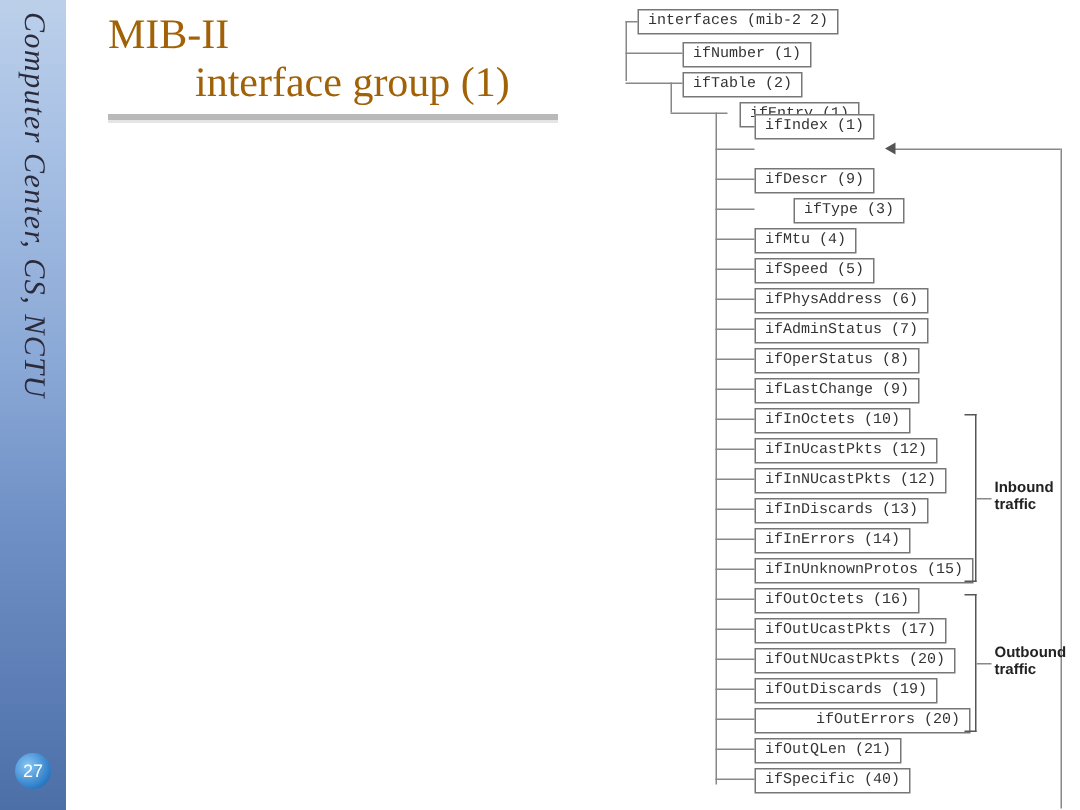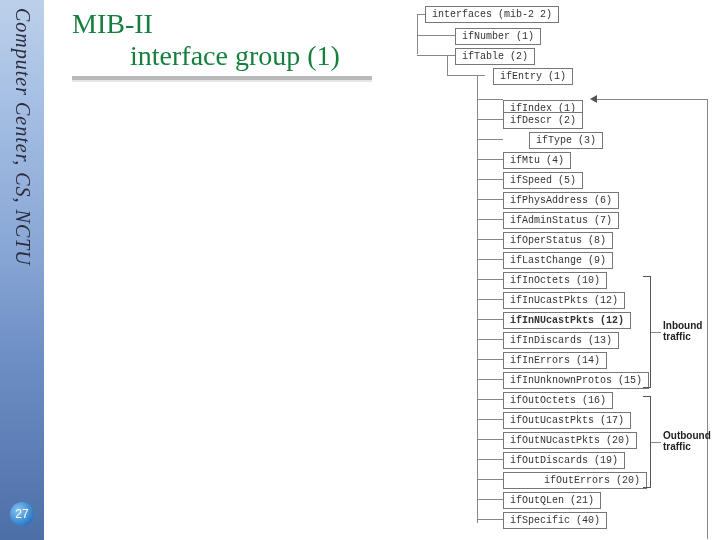--- a/index.html
+++ b/index.html
@@ -22,21 +22,21 @@
     position: absolute; bottom: 14px; left: 50%; transform: translateX(-50%);
     width: 24px; height: 24px; border-radius: 50%;
     background: radial-gradient(circle at 35% 35%, #88c6f5, #2b7bc6 70%, #1d5a95);
     color: #fff; font-size: 12px; display: flex; align-items: center; justify-content: center;
     font-family: Arial, sans-serif;
   }
 
   
   .title {
     position: absolute; left: 72px; top: 8px;
-    font-size: 28px; color: #15803d; font-family: "Times New Roman", serif;
+    font-size: 28px; color: #a16207; font-family: "Times New Roman", serif;
   }
   .title .l2 { padding-left: 58px; display: block; }
   .title-underline {
     position: absolute; left: 72px; top: 76px; width: 300px; height: 4px;
     background: #b9b9b9; box-shadow: 0 2px 0 #e5e5e5;
   }
 
   
   .diagram {
     position: absolute; left: 395px; top: 6px; width: 320px; height: 530px;
@@ -91,32 +91,32 @@
 
     <div class="wire vline" style="left:22px; top:8px; height:40px;"></div>
     <div class="wire hline" style="left:22px; top:8px; width:8px;"></div>
     <div class="wire hline" style="left:22px; top:29px; width:38px;"></div>
     <div class="wire hline" style="left:22px; top:49px; width:38px;"></div>
     <div class="wire vline" style="left:52px; top:49px; height:20px;"></div>
     <div class="wire hline" style="left:52px; top:69px; width:38px;"></div>
 
     <div class="wire vline" style="left:82px; top:69px; height:448px;"></div>
 
-    <div class="node" style="left:108px; top:94px;"><span>ifIndex (1)</span></div>
-    <div class="node" style="left:108px; top:106px;"><span>ifDescr (2)</span></div>
+    <div class="node" style="left:108px; top:70px;"><span>ifIndex (1)</span></div>
+    <div class="node" style="left:108px; top:106px;"><span>ifDescr (9)</span></div>
     <div class="node" style="left:108px; top:126px;margin-left:26px;"><span>ifType (3)</span></div>
     <div class="node" style="left:108px; top:146px;"><span>ifMtu (4)</span></div>
     <div class="node" style="left:108px; top:166px;"><span>ifSpeed (5)</span></div>
     <div class="node" style="left:108px; top:186px;"><span>ifPhysAddress (6)</span></div>
     <div class="node" style="left:108px; top:206px;"><span>ifAdminStatus (7)</span></div>
     <div class="node" style="left:108px; top:226px;"><span>ifOperStatus (8)</span></div>
     <div class="node" style="left:108px; top:246px;"><span>ifLastChange (9)</span></div>
     <div class="node" style="left:108px; top:266px;"><span>ifInOctets (10)</span></div>
     <div class="node" style="left:108px; top:286px;"><span>ifInUcastPkts (12)</span></div>
-    <div class="node" style="left:108px; top:306px;font-weight:bold;"><span>ifInNUcastPkts (12)</span></div>
+    <div class="node" style="left:108px; top:306px;"><span>ifInNUcastPkts (12)</span></div>
     <div class="node" style="left:108px; top:326px;"><span>ifInDiscards (13)</span></div>
     <div class="node" style="left:108px; top:346px;"><span>ifInErrors (14)</span></div>
     <div class="node" style="left:108px; top:366px;"><span>ifInUnknownProtos (15)</span></div>
     <div class="node" style="left:108px; top:386px;"><span>ifOutOctets (16)</span></div>
     <div class="node" style="left:108px; top:406px;"><span>ifOutUcastPkts (17)</span></div>
     <div class="node" style="left:108px; top:426px;"><span>ifOutNUcastPkts (20)</span></div>
     <div class="node" style="left:108px; top:446px;"><span>ifOutDiscards (19)</span></div>
     <div class="node" style="left:108px; top:466px;padding-left:40px;"><span>ifOutErrors (20)</span></div>
     <div class="node" style="left:108px; top:486px;"><span>ifOutQLen (21)</span></div>
     <div class="node" style="left:108px; top:506px;"><span>ifSpecific (40)</span></div>

